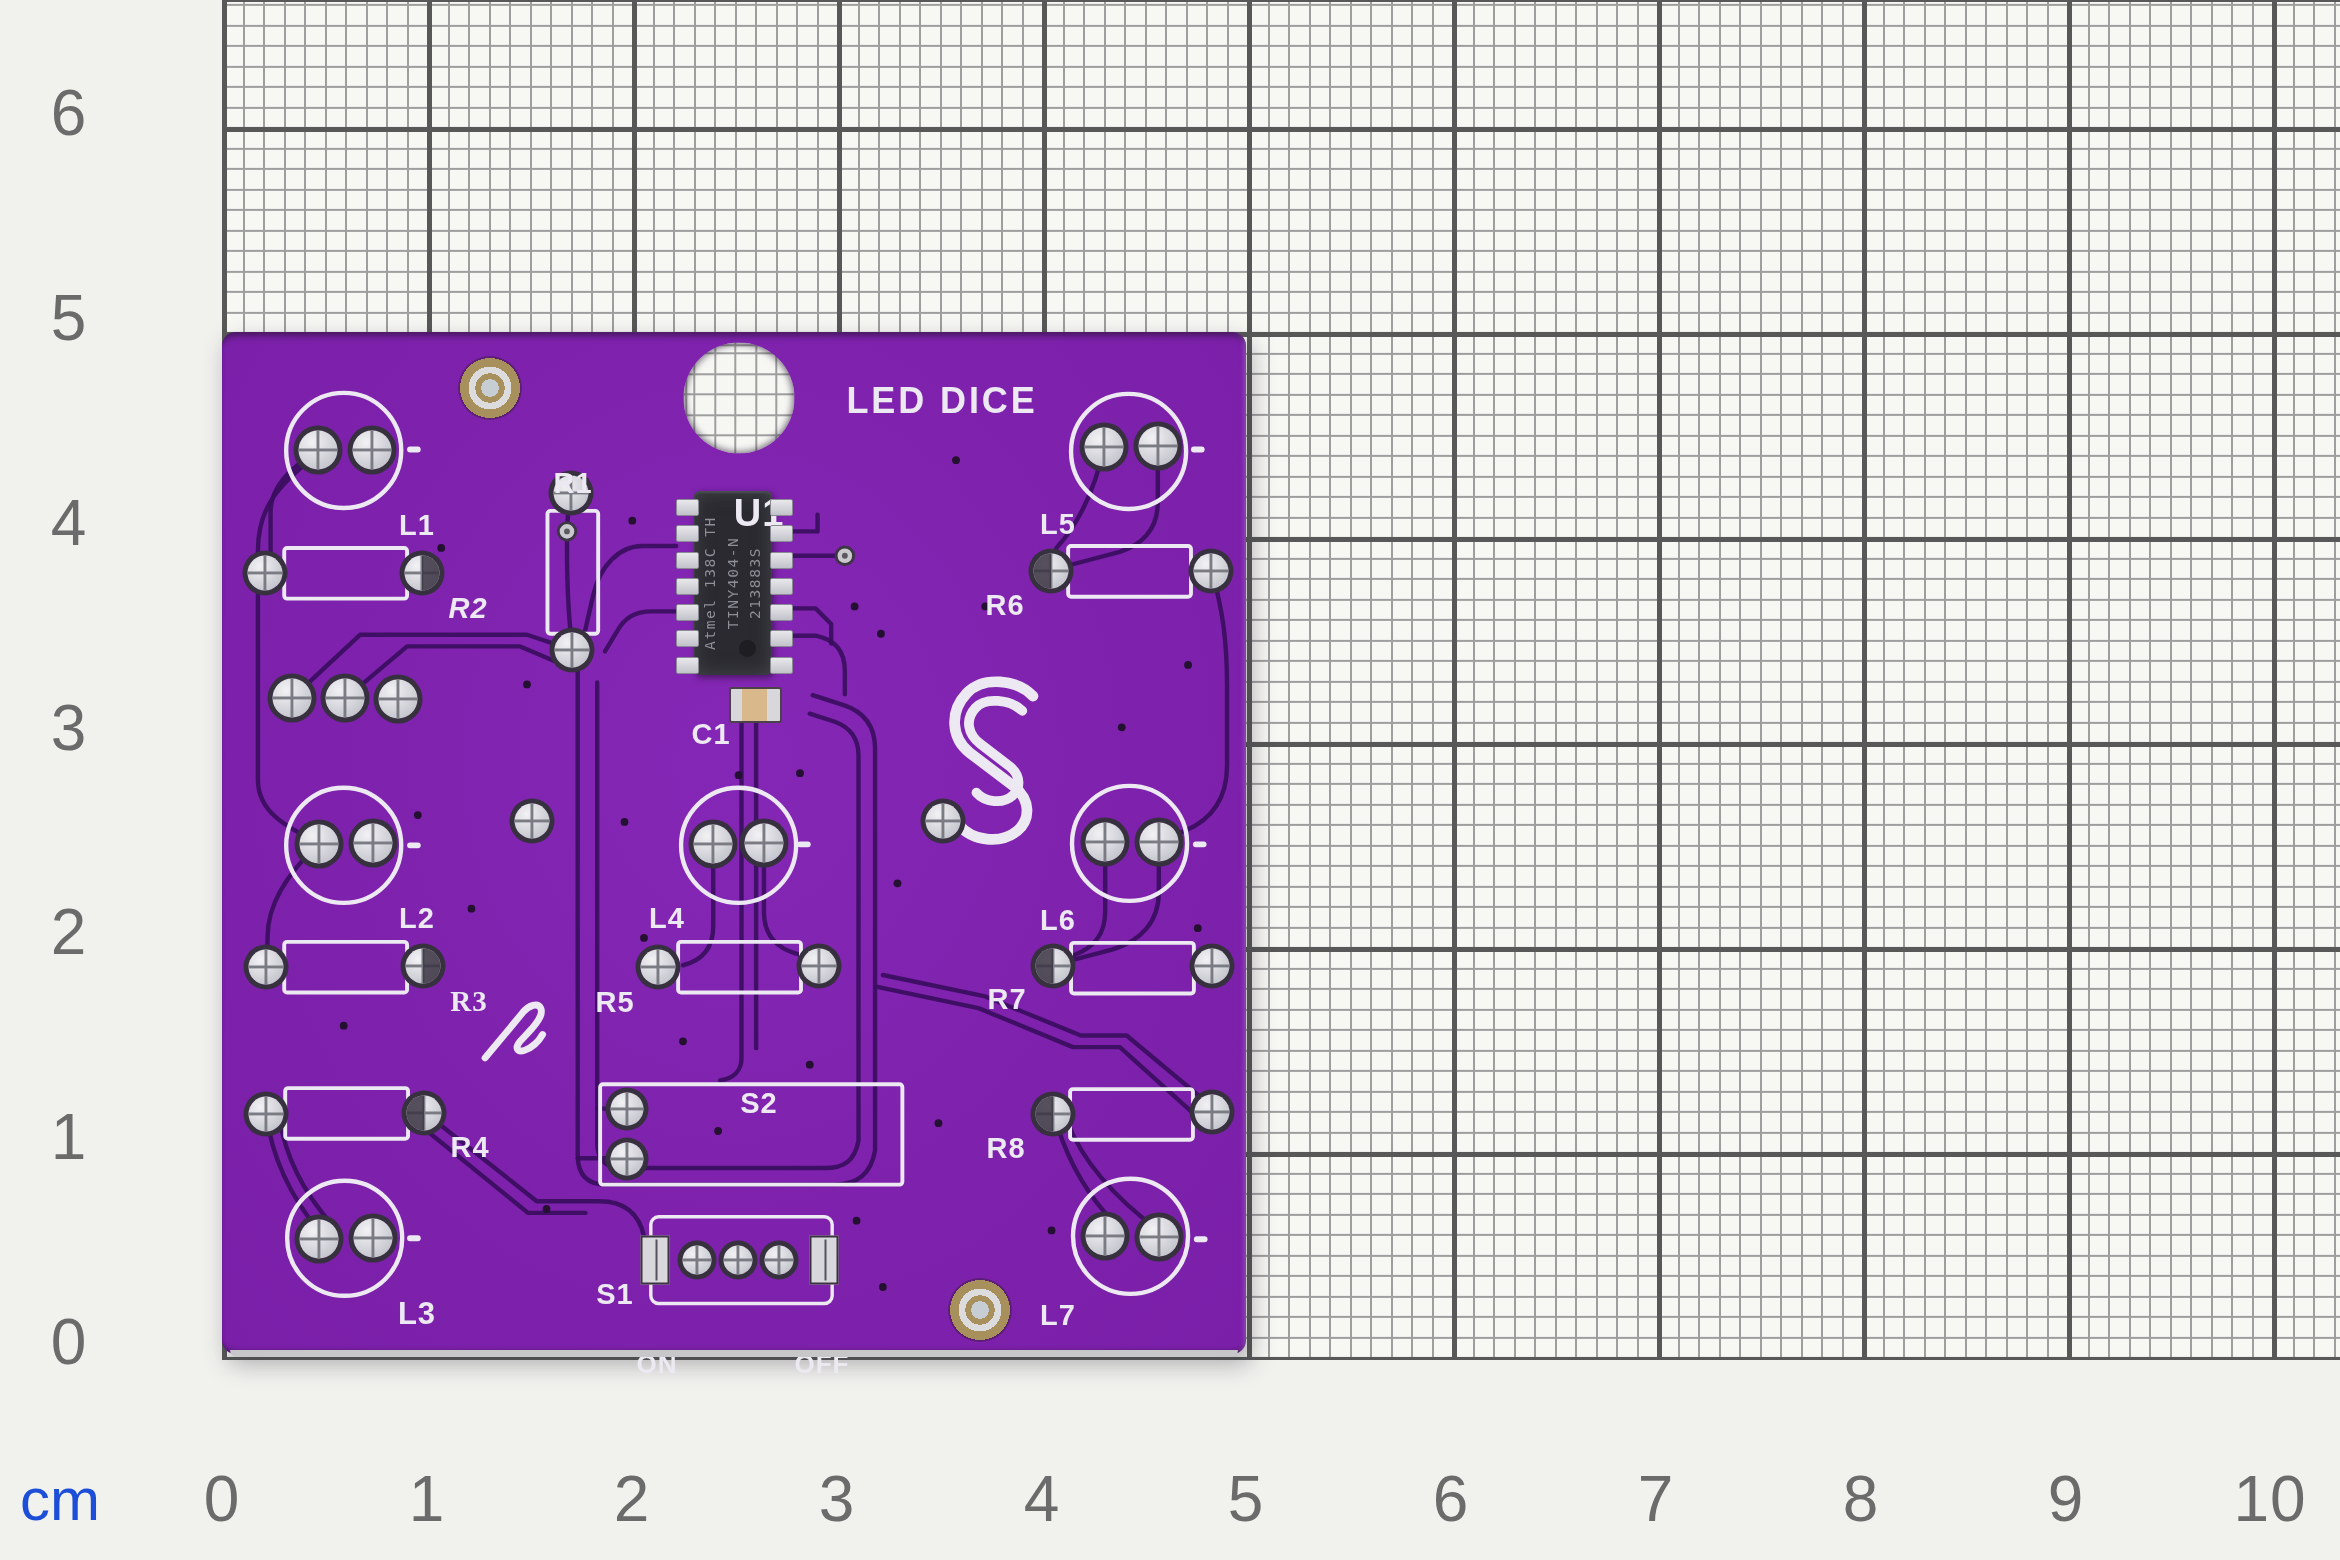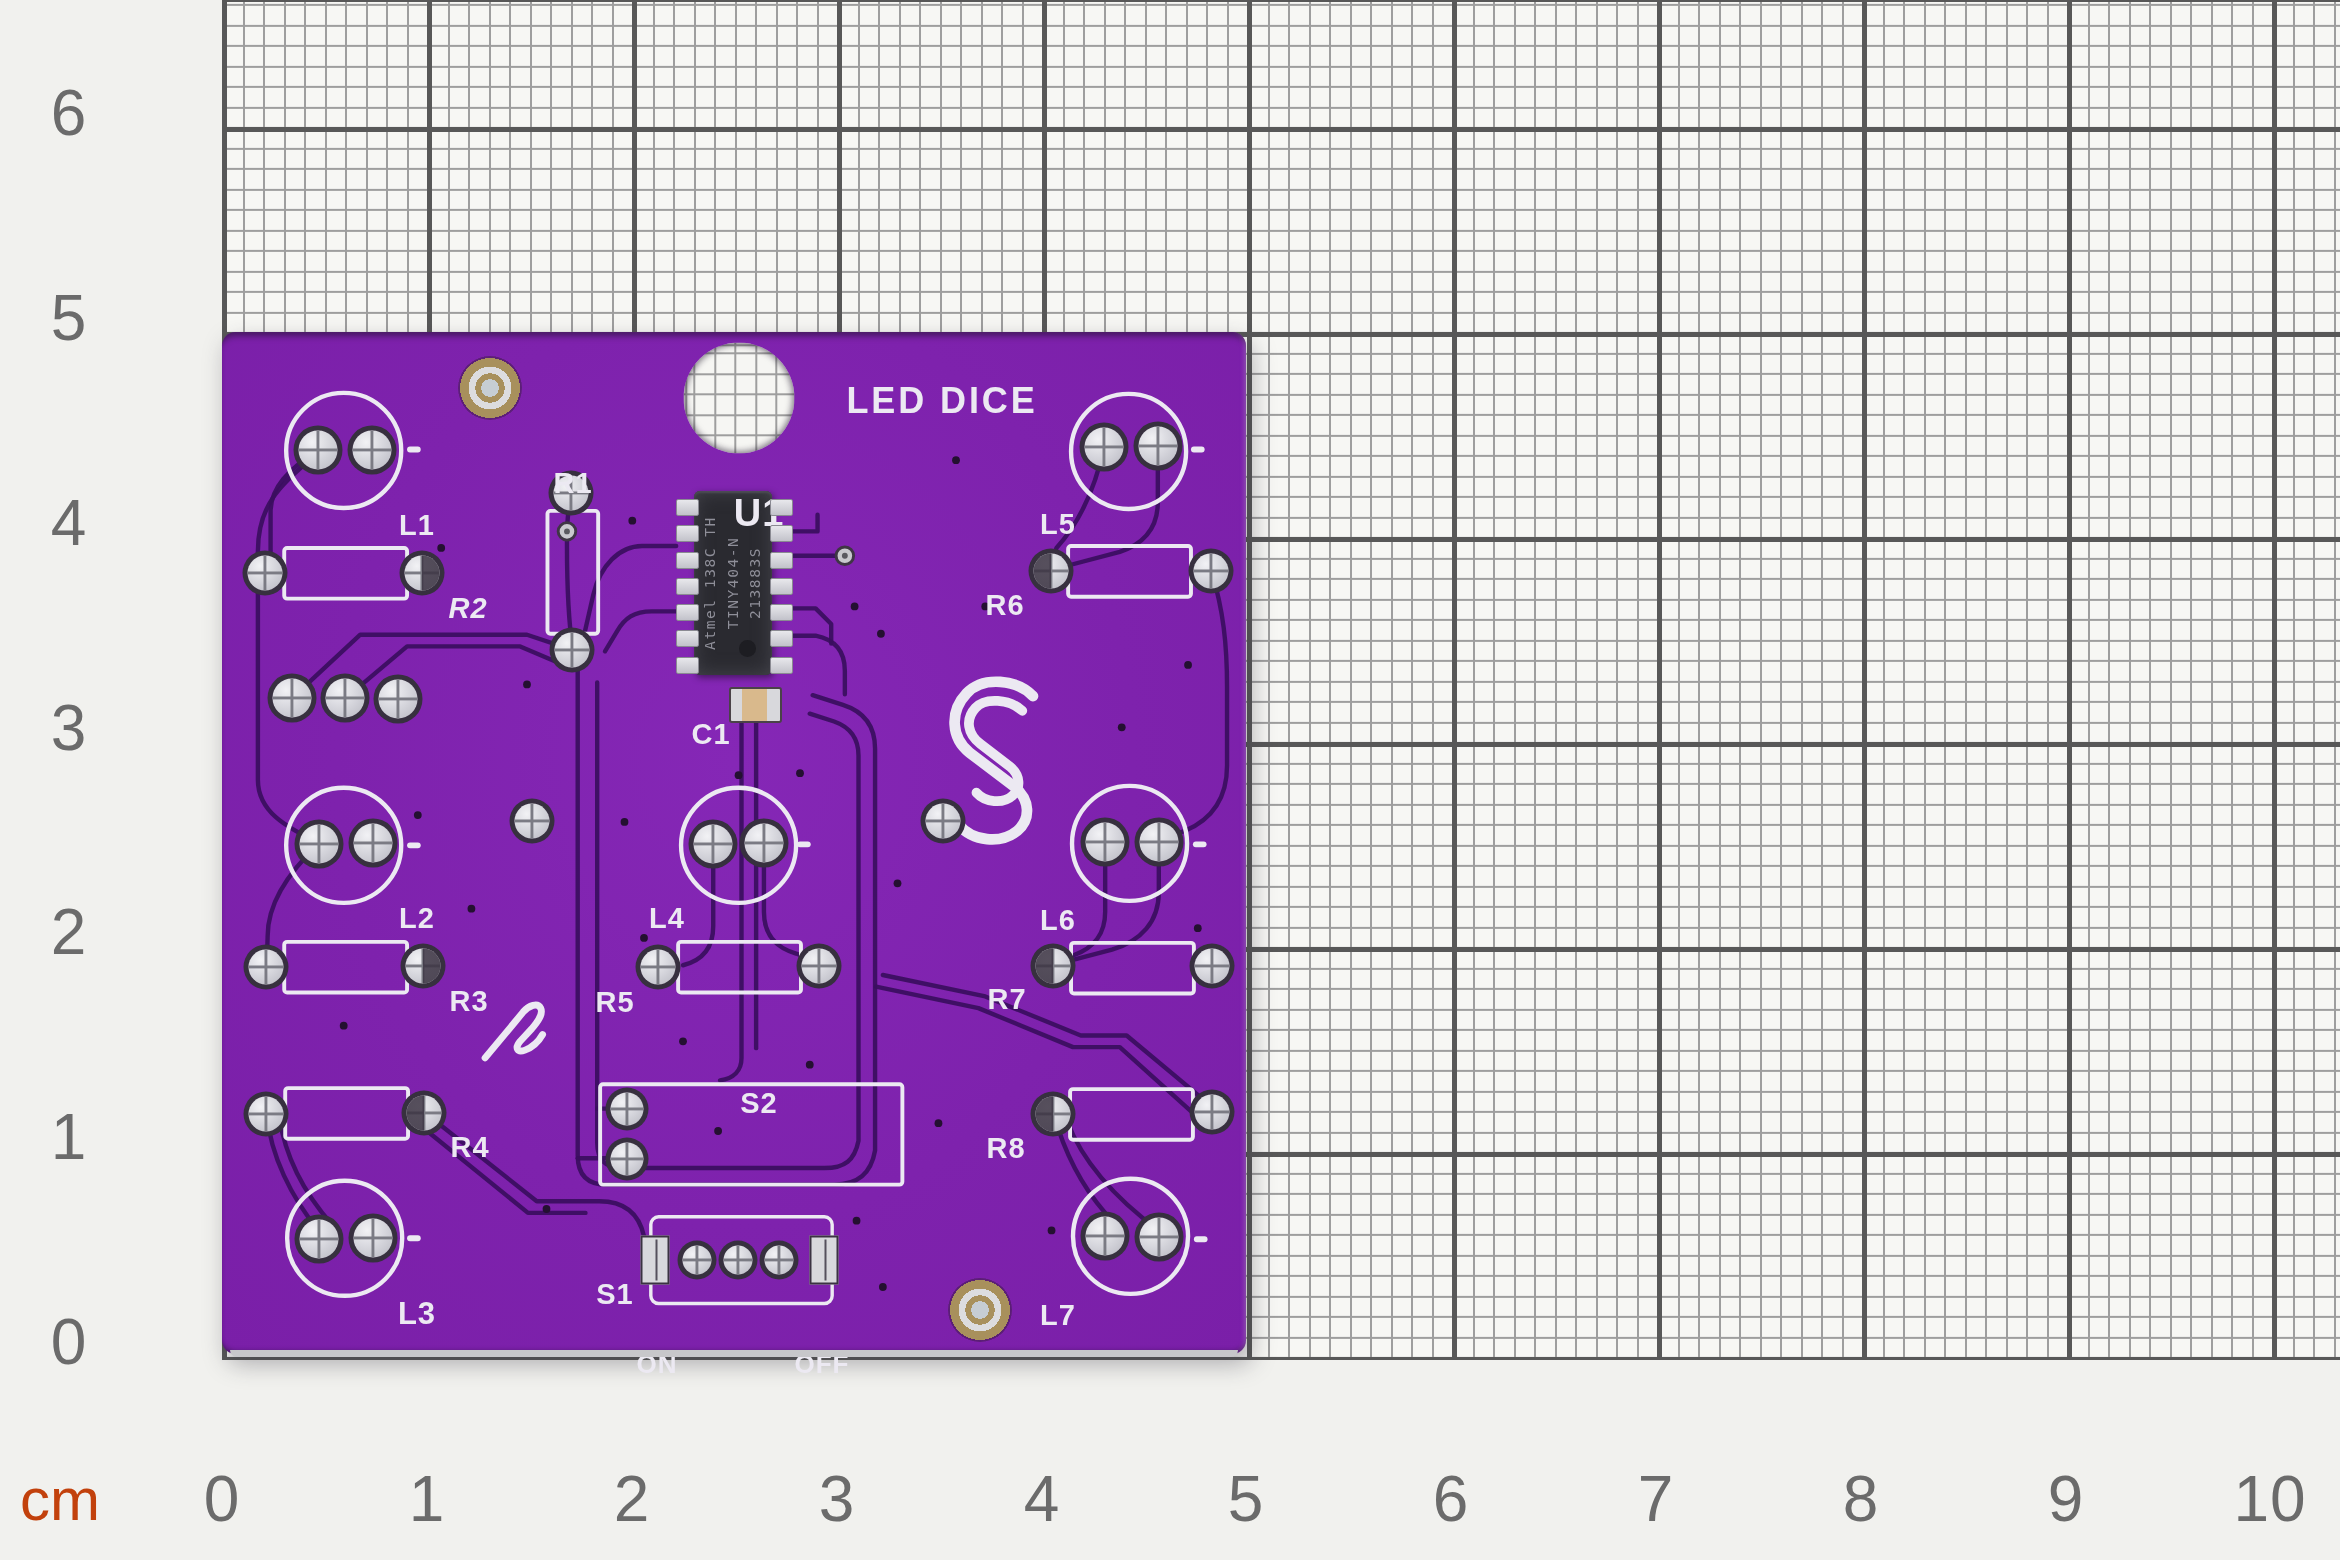--- a/index.html
+++ b/index.html
@@ -9,21 +9,21 @@
   #grid{position:absolute;left:222px;top:0;width:2118px;height:1360px;
     background-color:#f7f7f4;
     background-image:
       repeating-linear-gradient(to right,#585858 0 4.9px,transparent 4.9px 205px),
       repeating-linear-gradient(to bottom,#585858 0 4.9px,transparent 4.9px 205px),
       repeating-linear-gradient(to right,#9e9e9e 0 2px,transparent 2px 20.5px),
       repeating-linear-gradient(to bottom,#9e9e9e 0 2px,transparent 2px 20.5px);
     background-position:0 0,0 127px,0 0,0 3.9px;}
   .rlabel{position:absolute;transform:translate(-50%,-50%);font-size:64px;
     color:#6b6b6b;letter-spacing:1px;}
-  #cm-unit{position:absolute;transform:translate(-50%,-50%);font-size:60px;color:#c2410c;text-align:center;}
+  #cm-unit{position:absolute;transform:translate(-50%,-50%);font-size:60px;color:#1d4ed8;text-align:center;}
   
   #board{position:absolute;border-radius:13.7px;
     background:radial-gradient(ellipse at 50% 42%,#8527b6 0%,#7e22ad 55%,#7a1fa8 100%);
     box-shadow:5.9px 9.8px 23.4px rgba(50,45,60,.35), inset 0 7.8px 5.9px -3.9px rgba(25,18,35,.55),
                inset 0 -5.9px 4.9px -2.9px rgba(20,14,28,.45), inset -3.9px 0 4.9px -2.9px rgba(240,240,245,.35);}
   #board-edge{position:absolute;height:6.8px;background:#c7c7ca;border-radius:0 0 8.8px 8.8px;}
   #psvg{position:absolute;left:0;top:0;width:2341px;height:1560px;pointer-events:none;}
   .silk{position:absolute;transform:translate(-50%,-50%);color:#ece9f2;font-weight:bold;
     white-space:nowrap;font-family:"Liberation Sans",sans-serif;margin-top:34px;}
   .pad{position:absolute;border-radius:50%;background:#37303f;transform:translate(-50%,-50%);}
@@ -369,21 +369,21 @@
   <div id="labels">
       <div class="silk" style="font-size: 29px; letter-spacing: 1px; left: 417px; top: 491px; position: absolute;">L1</div>
       <div class="silk" style="font-size: 29px; letter-spacing: 1px; left: 417px; top: 884px; position: absolute;">L2</div>
       <div class="silk" style="font-size: 31px; letter-spacing: 1px; left: 417px; top: 1280px; position: absolute;">L3</div>
       <div class="silk" style="font-size: 29px; letter-spacing: 1px; left: 667px; top: 884px; position: absolute;">L4</div>
       <div class="silk" style="font-size: 29px; letter-spacing: 1px; left: 1058px; top: 490px; position: absolute;">L5</div>
       <div class="silk" style="font-size: 29px; letter-spacing: 1px; left: 1058px; top: 886px; position: absolute;">L6</div>
       <div class="silk" style="font-size: 29px; letter-spacing: 1px; left: 1058px; top: 1281px; position: absolute;">L7</div>
       <div class="silk" style="font-size: 29px; letter-spacing: 1px; left: 573px; top: 449px; position: absolute;">R1</div>
       <div class="silk" style="font-size: 29px; letter-spacing: 1px; left: 468px; top: 574px; position: absolute; font-style: italic;">R2</div>
-      <div class="silk" style="font-size: 29px; letter-spacing: 1px; left: 469px; top: 967px; position: absolute;">R3</div>
+      <div class="silk" style="font-size: 29px; letter-spacing: 1px; left: 469px; top: 967px; position: absolute; font-family: Liberation Serif, serif;">R3</div>
       <div class="silk" style="font-size: 29px; letter-spacing: 1px; left: 470px; top: 1113px; position: absolute;">R4</div>
       <div class="silk" style="font-size: 29px; letter-spacing: 1px; left: 615px; top: 968px; position: absolute;">R5</div>
       <div class="silk" style="font-size: 29px; letter-spacing: 1px; left: 1005px; top: 571px; position: absolute;">R6</div>
       <div class="silk" style="font-size: 29px; letter-spacing: 1px; left: 1007px; top: 965px; position: absolute;">R7</div>
       <div class="silk" style="font-size: 29px; letter-spacing: 1px; left: 1006px; top: 1114px; position: absolute;">R8</div>
       <div class="silk" style="font-size: 38px; letter-spacing: 1px; left: 759px; top: 479px; position: absolute;">U1</div>
       <div class="silk" style="font-size: 29px; letter-spacing: 1px; left: 711px; top: 700px; position: absolute;">C1</div>
       <div class="silk" style="font-size: 29px; letter-spacing: 1px; left: 759px; top: 1069px; position: absolute;">S2</div>
       <div class="silk" style="font-size: 29px; letter-spacing: 1px; left: 615px; top: 1260px; position: absolute;">S1</div>
       <div class="silk" style="font-size: 26px; letter-spacing: 1px; left: 657px; top: 1330px; position: absolute;">ON</div>

